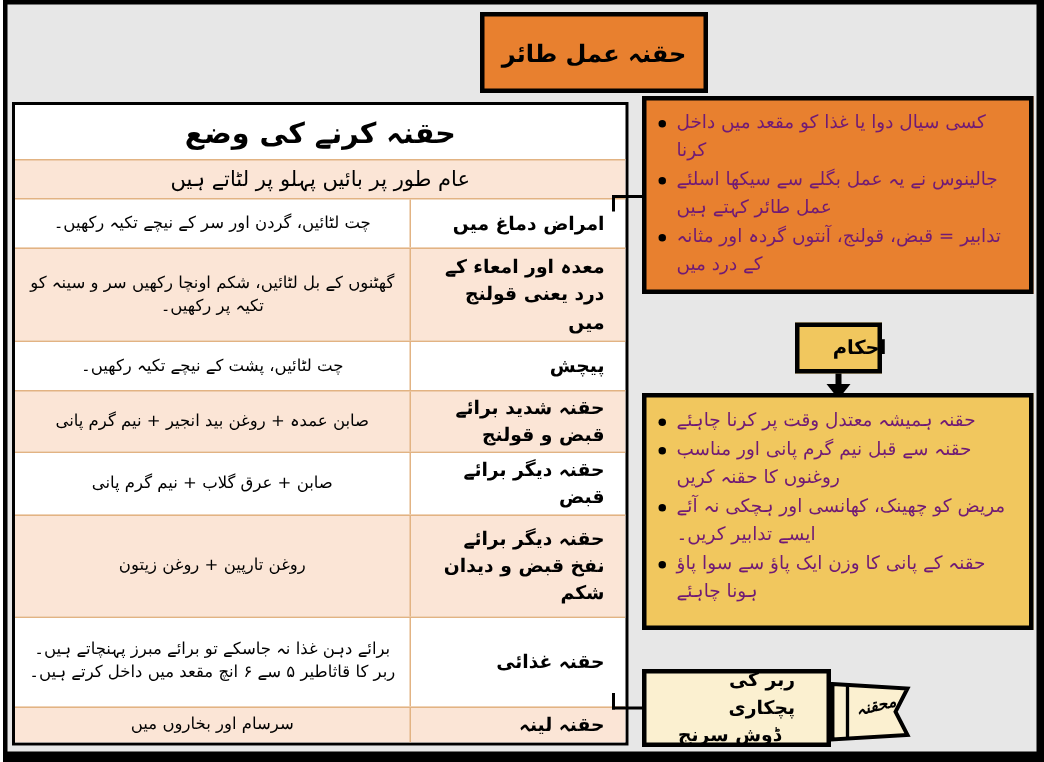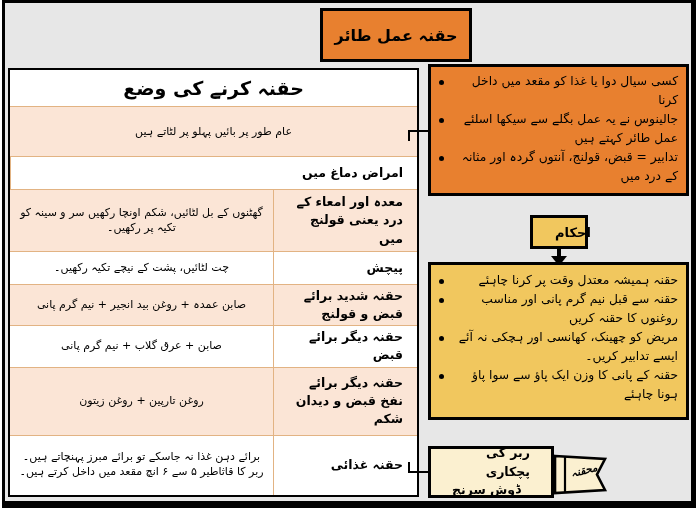--- a/index.html
+++ b/index.html
@@ -31,21 +31,21 @@
     display:flex;flex-direction:column;overflow:hidden;
   }
   .ltable > div:nth-child(even){background:#FBE5D6;}
   .t-header{
     height:36px;flex:0 0 36px;display:flex;align-items:center;justify-content:center;
     font-weight:bold;font-size:19px;
   }
   .t-note{
     flex:0 0 25px;border-top:1px solid #E2B383;
     display:flex;align-items:center;justify-content:center;
-    font-size:11px;direction:rtl;padding:12px 6px;
+    font-size:14px;direction:rtl;padding:0 6px;
   }
   .trow{display:flex;border-top:1px solid #E2B383;}
   .trow .cell-detail{
     width:247px;flex:0 0 247px;display:flex;align-items:center;justify-content:center;
     font-size:11px;line-height:1.35;direction:rtl;text-align:center;padding:2px 8px;
   }
   .trow .cell-heading{
     flex:1;border-left:1px solid #E2B383;
     display:flex;align-items:center;justify-content:flex-start;
     direction:rtl;text-align:right;
@@ -64,22 +64,22 @@
     left:423px;top:259px;width:261px;height:158px;
     background:#F1C75E;border:3px solid #000;
     padding:6px 8px 4px 6px;
   }
   .bullet-item{display:flex;align-items:flex-start;}
   .bullet-dot{
     flex:0 0 5px;width:5px;height:5px;border-radius:50%;
     background:#000;margin:8px 7px 0 2px;
   }
   .bullet-text{
-    flex:1;direction:rtl;text-align:right;
-    font-size:12.3px;line-height:1.55;color:#000000;
+    flex:1;direction:rtl;text-align:left;
+    font-size:12.3px;line-height:1.55;color:#701a75;
   }
 
   .ahkam-box{
     left:525px;top:212px;width:58px;height:34px;
     background:#F1C75E;border:3px solid #000;
     display:flex;align-items:center;justify-content:center;
     font-weight:bold;font-size:13px;direction:rtl;padding-left:28px;
   }
   .ahkam-stem{left:552px;top:246px;width:4px;height:7px;background:#000;}
   .ahkam-head{
@@ -112,20 +112,21 @@
 
 <div class="stage">
 
   <div class="abs title-box" dir="rtl">حقنہ عمل طائر</div>
 
   <div class="abs ltable">
     <div class="t-header" dir="rtl">حقنہ کرنے کی وضع</div>
     <div class="t-note">عام طور پر بائیں پہلو پر لٹاتے ہیں</div>
 
     <div class="trow r1">
+      <div class="cell-detail">چت لٹائیں، گردن اور سر کے نیچے تکیہ رکھیں۔</div>
       <div class="cell-heading">امراض دماغ میں</div>
     </div>
     <div class="trow r2">
       <div class="cell-detail">گھٹنوں کے بل لٹائیں، شکم اونچا رکھیں سر و سینہ کو تکیہ پر رکھیں۔</div>
       <div class="cell-heading">معدہ اور امعاء کے درد یعنی قولنج میں</div>
     </div>
     <div class="trow r3">
       <div class="cell-detail">چت لٹائیں، پشت کے نیچے تکیہ رکھیں۔</div>
       <div class="cell-heading">پیچش</div>
     </div>

